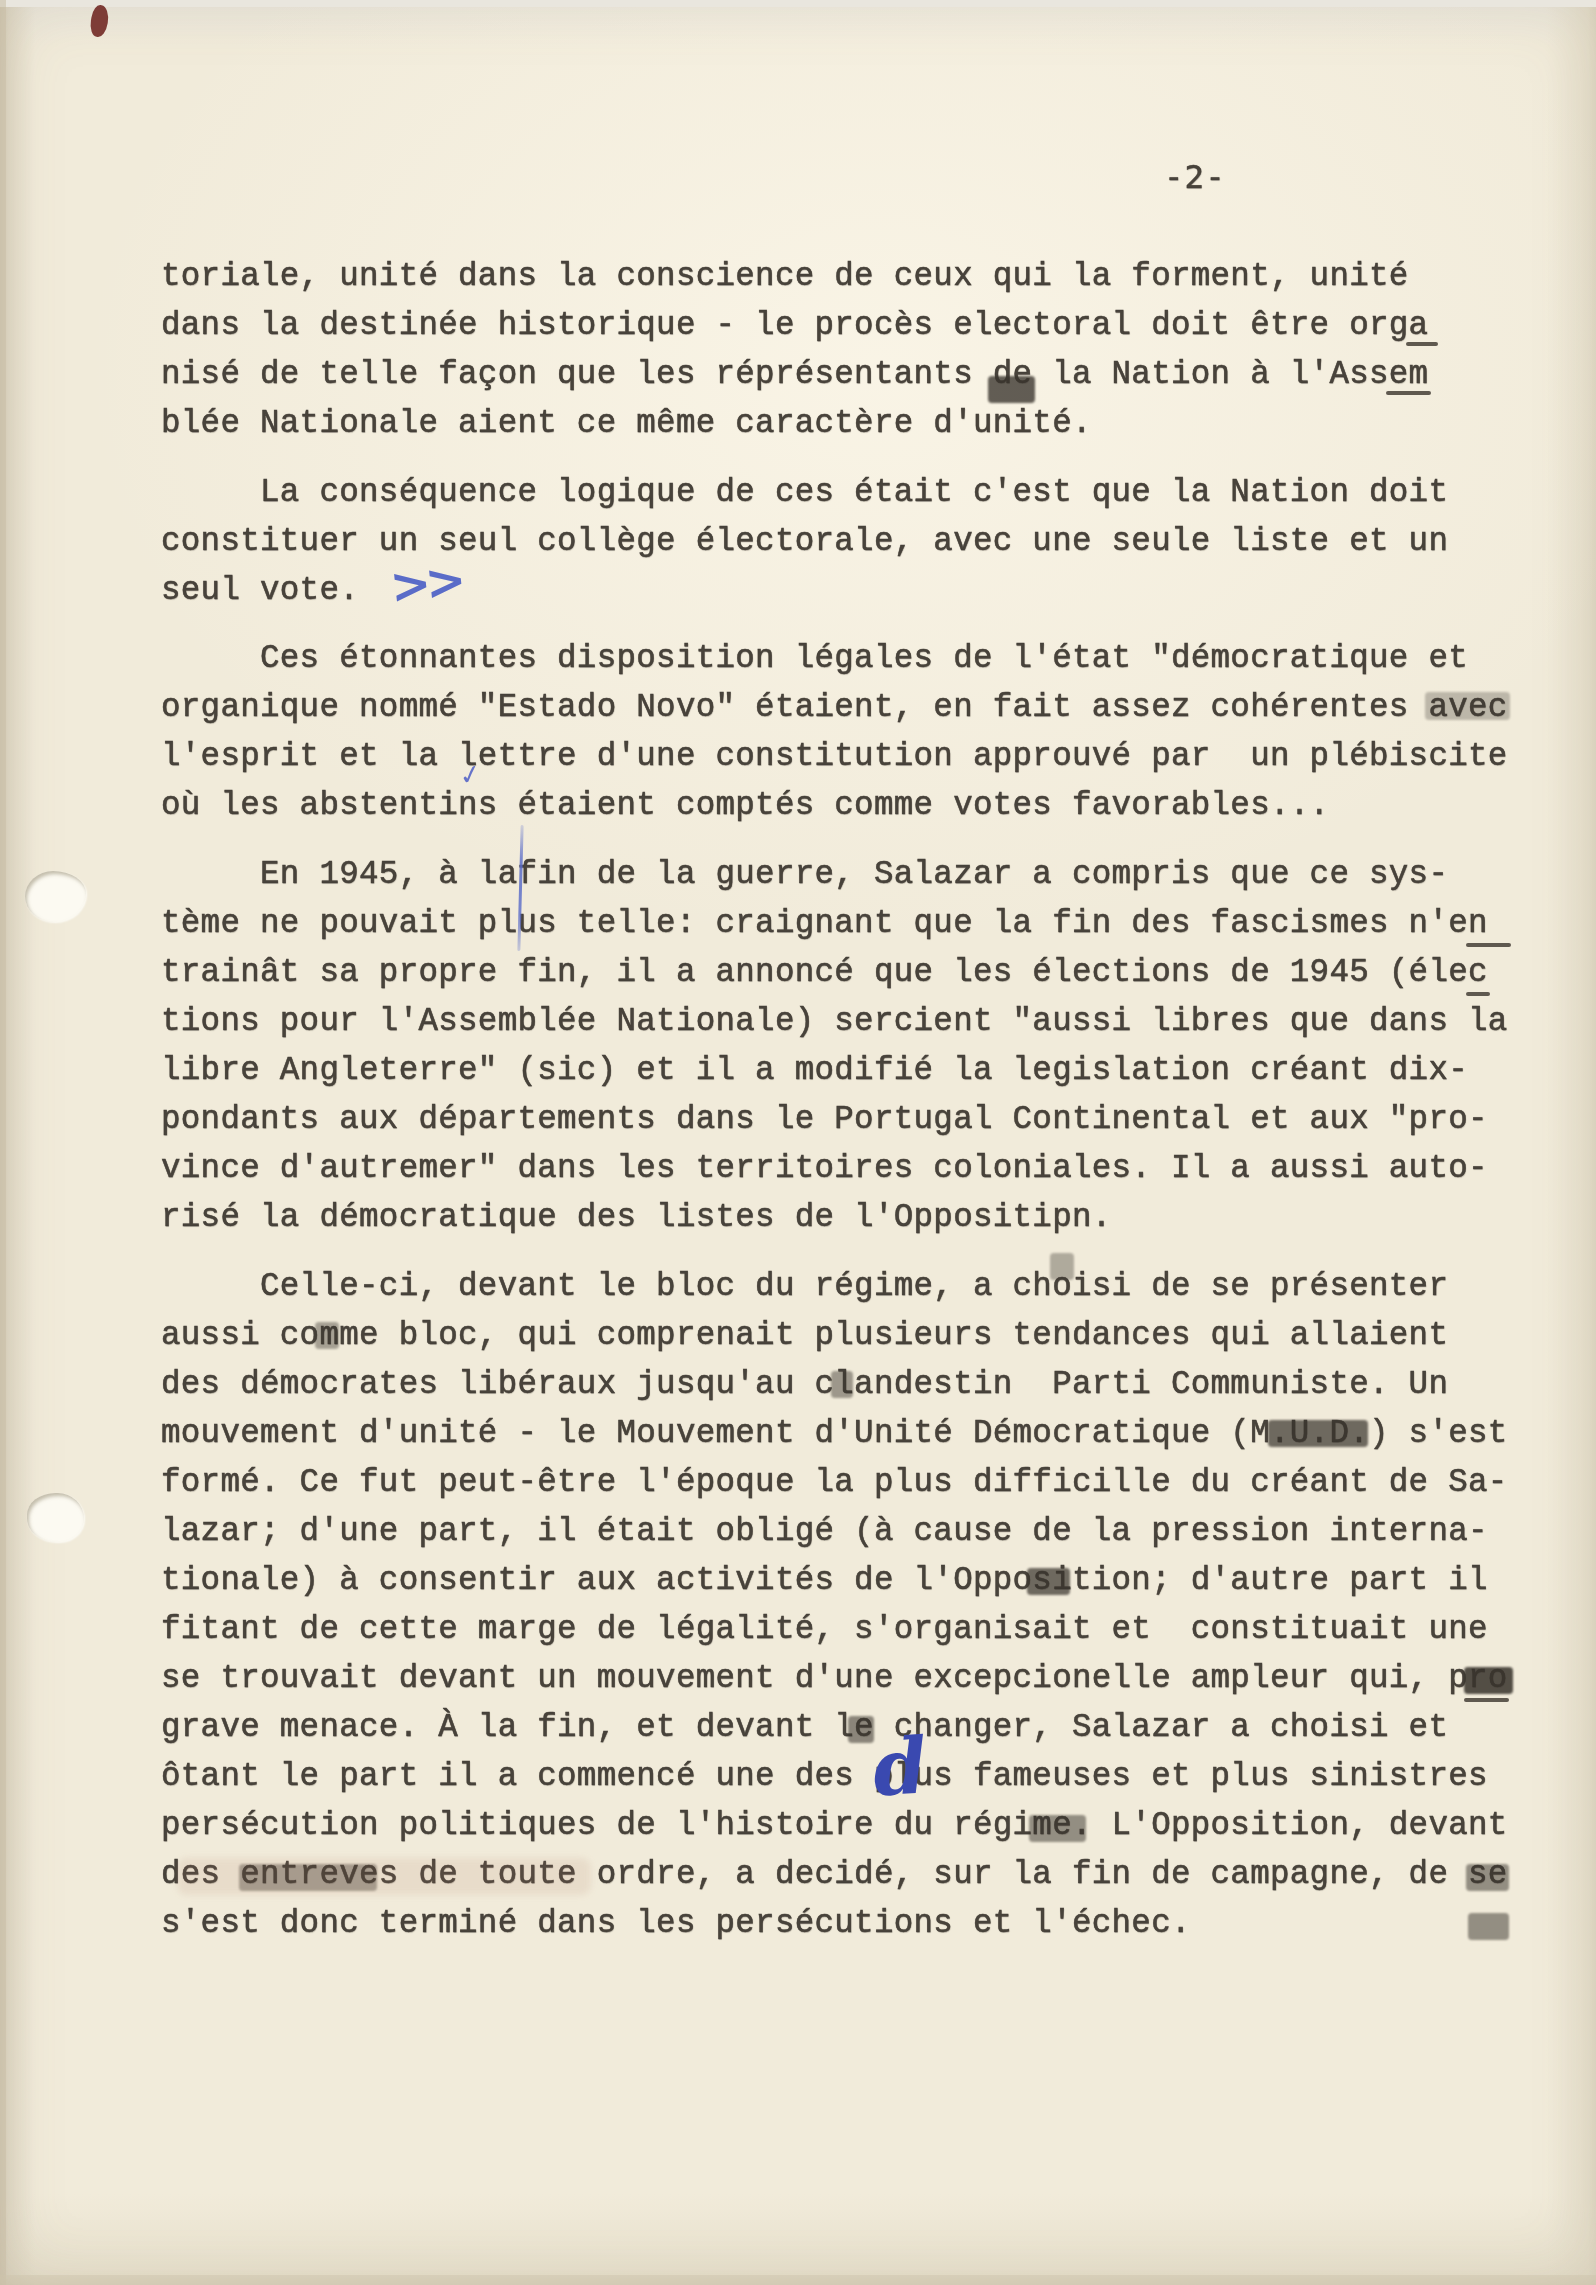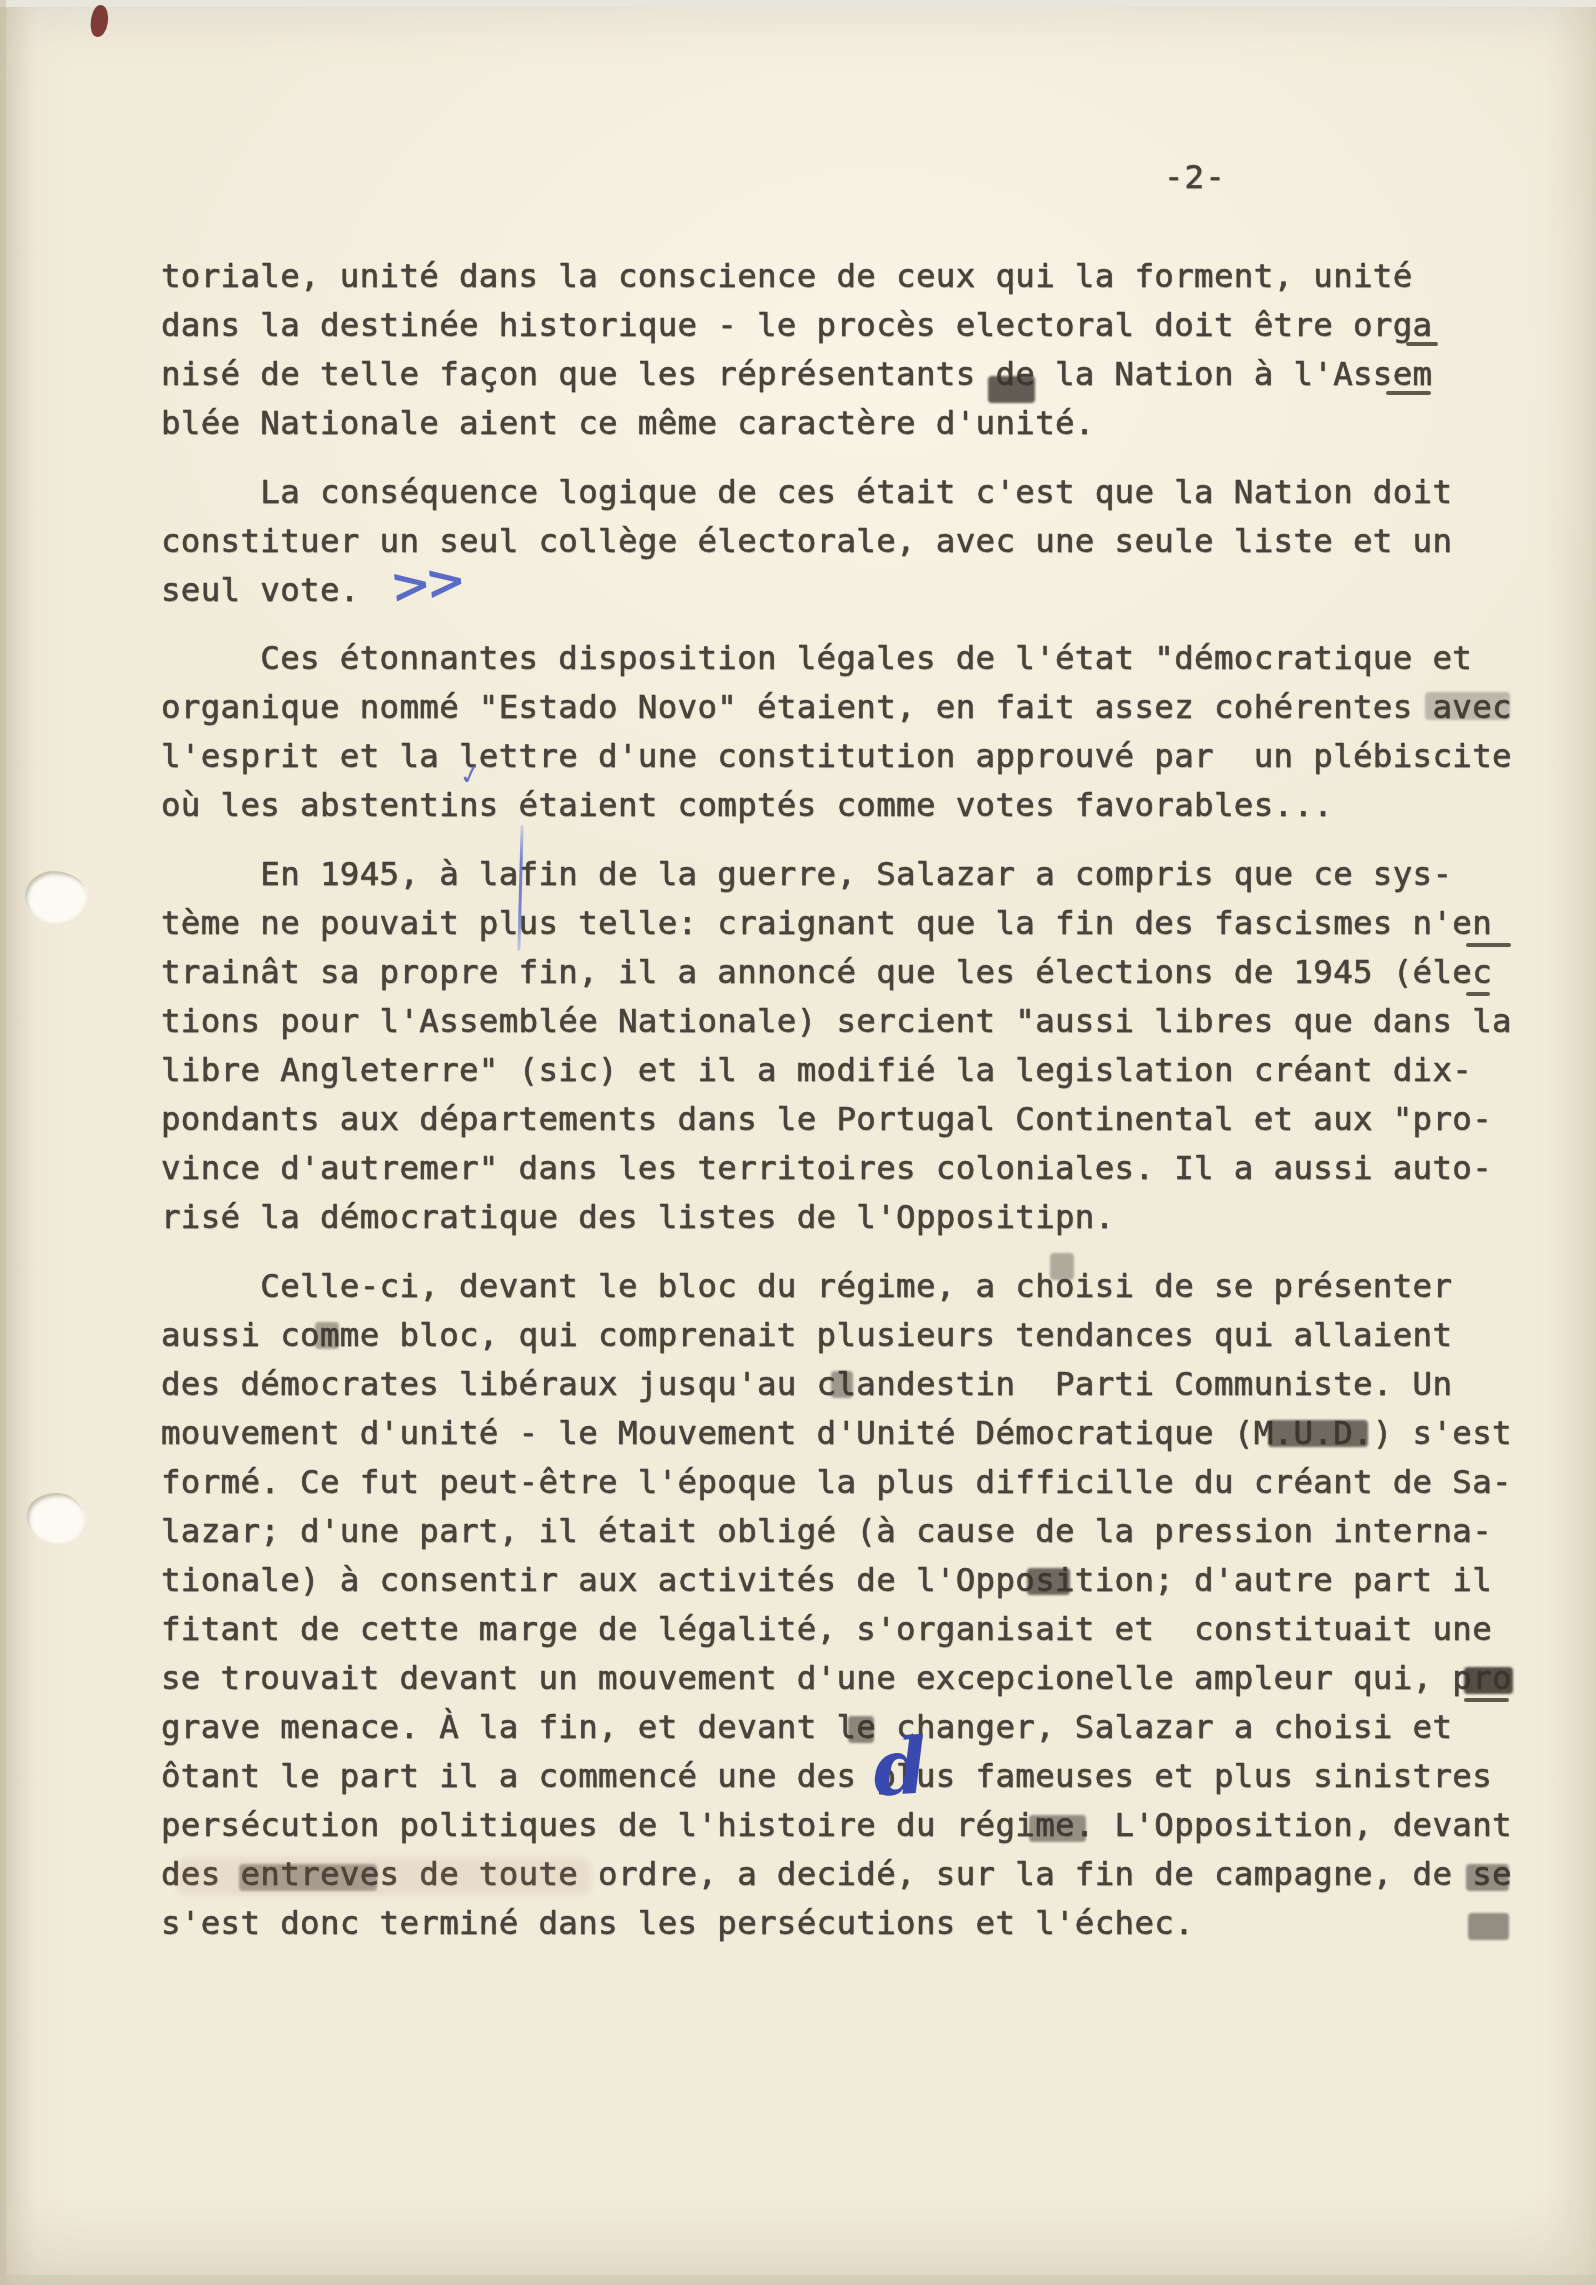--- a/index.html
+++ b/index.html
@@ -25,21 +25,21 @@
     font-size:32.5px;
     letter-spacing:0.3px;
   }
   #page-number{
     position:absolute;left:1164px;top:158px;
     font-size:32.5px;letter-spacing:1px;
   }
   #text-block{
     position:absolute;left:161px;top:252px;width:1379px;
   }
-  .para{margin:0 0 19.7px 0;}
+  .para{margin:0 0 19.7px 0;font-family:Liberation Mono, monospace;}
   .ln{height:49px;line-height:49px;white-space:pre;}
   
   .uline{position:absolute;height:3.9px;background:rgba(62,56,48,.82);border-radius:2px;}
   
   .blot{position:absolute;background:#38332c;border-radius:3.9px;filter:blur(1px);}
   
   .smudge{position:absolute;background:rgba(175,120,100,.13);filter:blur(3px);border-radius:9.9px;}
   
   .pen{position:absolute;color:#5062c2;font-family:"DejaVu Serif","Liberation Serif",serif;}
   #pen-chevrons{left:390px;top:554px;font-size:49px;letter-spacing:-5.9px;transform:rotate(-6deg);font-weight:bold;color:#5a6cc8;}

